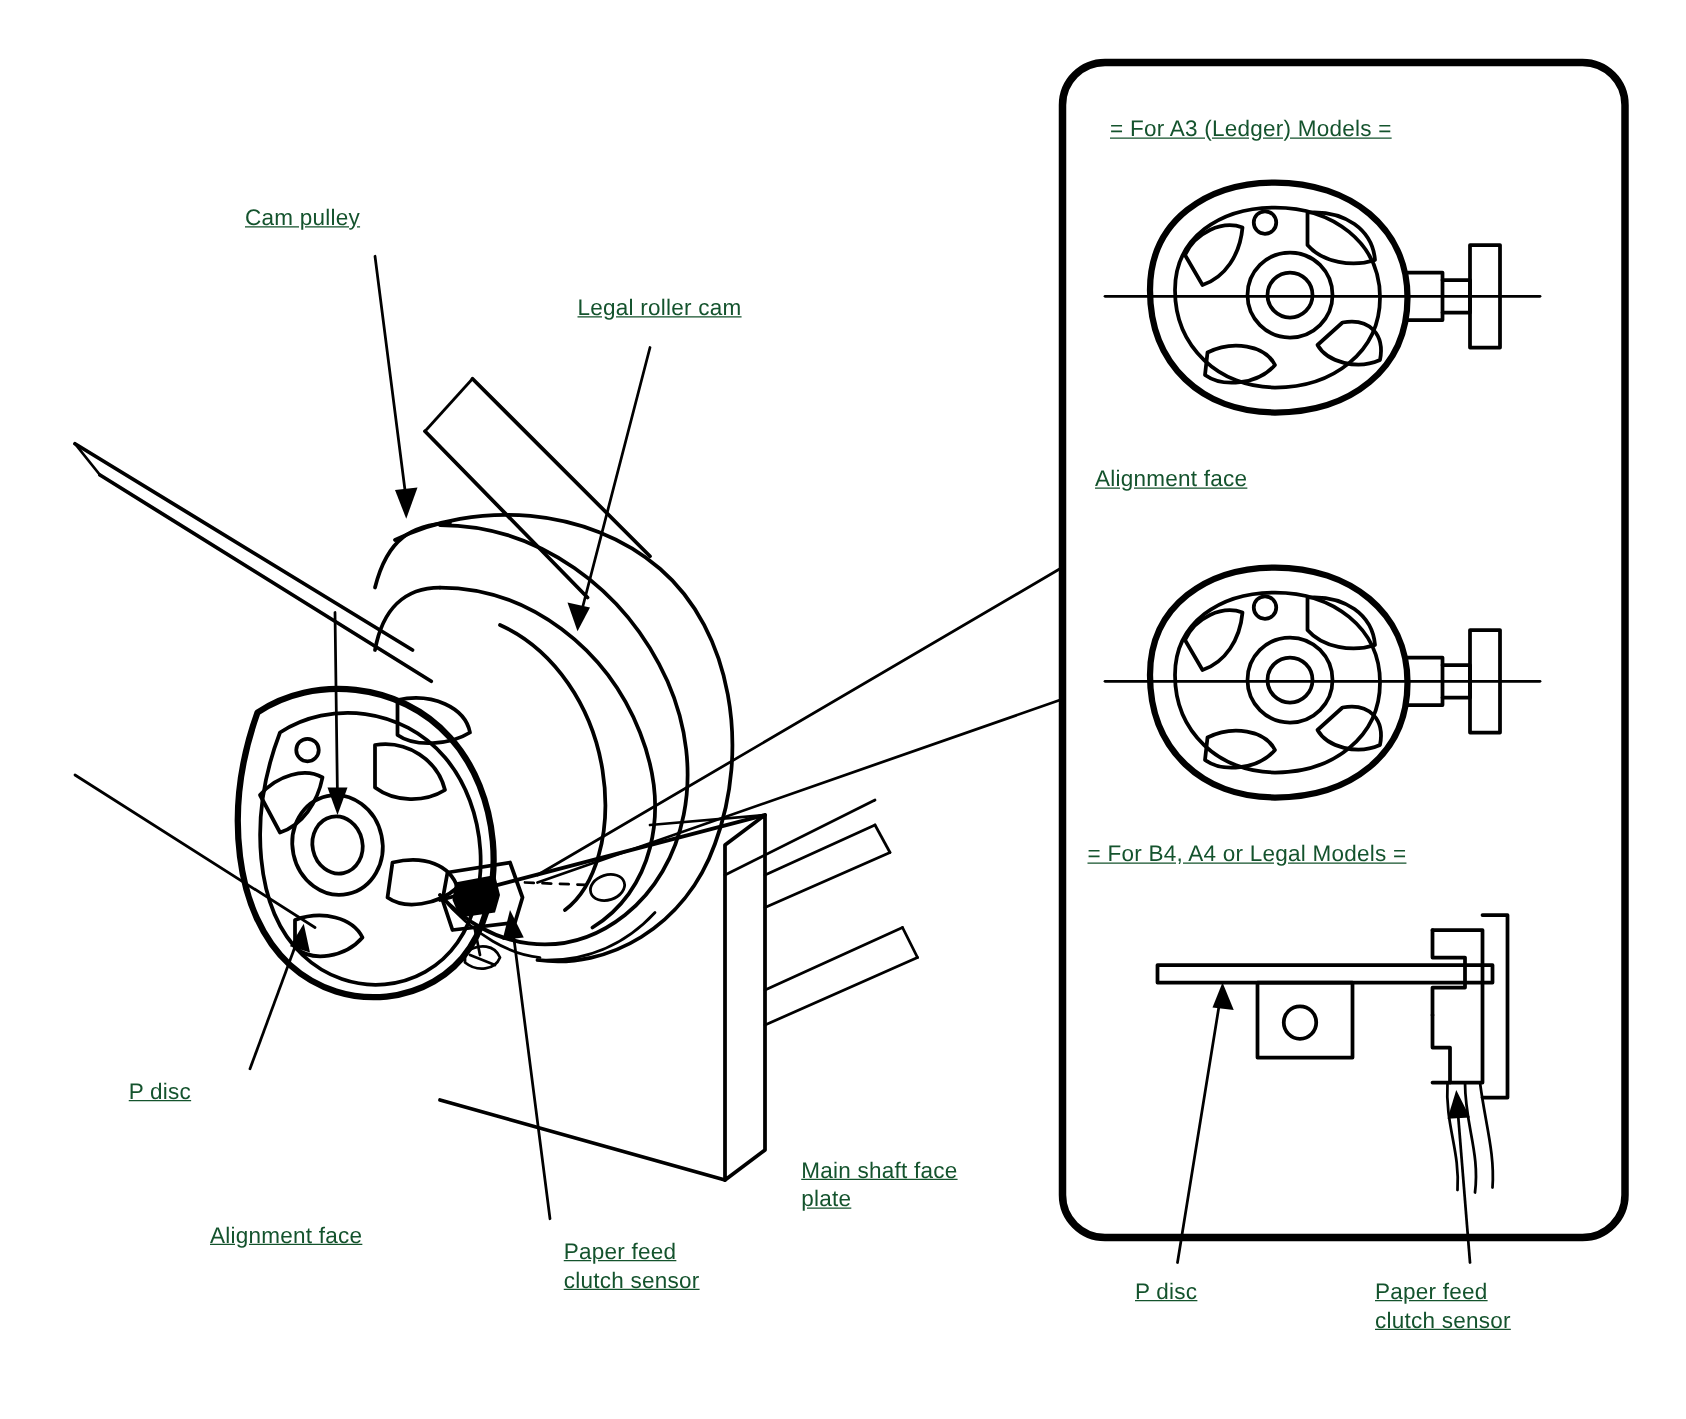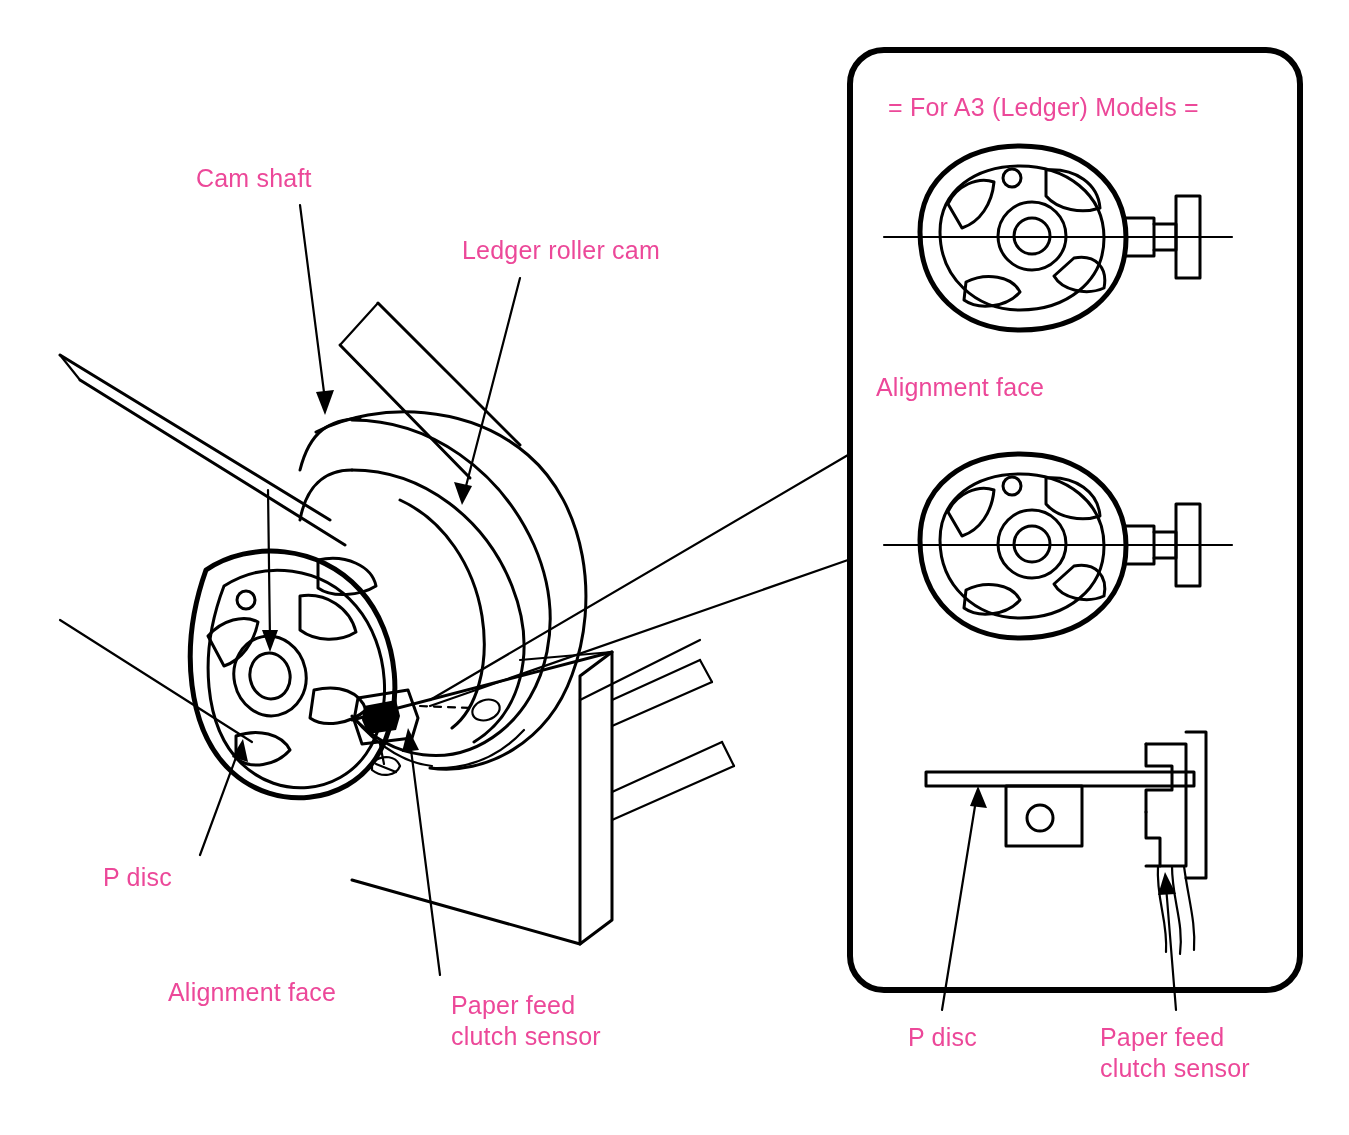--- a/index.html
+++ b/index.html
@@ -10,25 +10,26 @@
   #stage {
     position: relative;
     width: 1349px;
     height: 1135px;
     background: #ffffff;
     font-family: "Liberation Sans", sans-serif;
     overflow: hidden;
   }
   .label {
     position: absolute;
-    color: #ec4899;
-    font-size: 25px;
+    color: #14532d;
+    font-size: 18px;
     line-height: 1.25;
     white-space: pre-line;
     letter-spacing: 0.2px;
+    text-decoration: underline;
   }
   svg.art {
     position: absolute;
     left: 0;
     top: 0;
     width: 1349px;
     height: 1135px;
   }
   .ln { fill: none; stroke: #000000; stroke-width: 3; stroke-linecap: round; stroke-linejoin: round; }
   .ln-thin { fill: none; stroke: #000000; stroke-width: 2.2; stroke-linecap: round; stroke-linejoin: round; }
@@ -187,35 +188,38 @@
 
     <g>
       <path class="ln-thin" d="M942 1010 L976 800"></path>
       <path class="fillblk" d="M978 786 L987 808 L970 806 Z"></path>
       <path class="ln-thin" d="M1176 1010 L1166 886"></path>
       <path class="fillblk" d="M1165 872 L1176 894 L1158 895 Z"></path>
     </g>
 
   </svg>
 
-  <div class="label" style="left:196px; top:163px;">Cam shaft</div>
-
-  <div class="label" style="left:462px; top:235px;">Ledger roller cam</div>
+  <div class="label" style="left:196px; top:163px;">Cam pulley</div>
+
+  <div class="label" style="left:462px; top:235px;">Legal roller cam</div>
 
   <div class="label" style="left:103px; top:862px;">P disc</div>
 
   <div class="label" style="left:168px; top:977px;">Alignment face</div>
 
   <div class="label" style="left:451px; top:990px;">Paper feed
 clutch sensor</div>
 
+  <div class="label" style="left:641px; top:925px;">Main shaft face
+plate</div>
 
   <div class="label" style="left:888px; top:92px;">= For A3 (Ledger) Models =</div>
 
   <div class="label" style="left:876px; top:372px;">Alignment face</div>
 
+  <div class="label" style="left:870px; top:672px;">= For B4, A4 or Legal Models =</div>
 
   <div class="label" style="left:908px; top:1022px;">P disc</div>
 
   <div class="label" style="left:1100px; top:1022px;">Paper feed
 clutch sensor</div>
 
 </div>
 
 </body></html>

